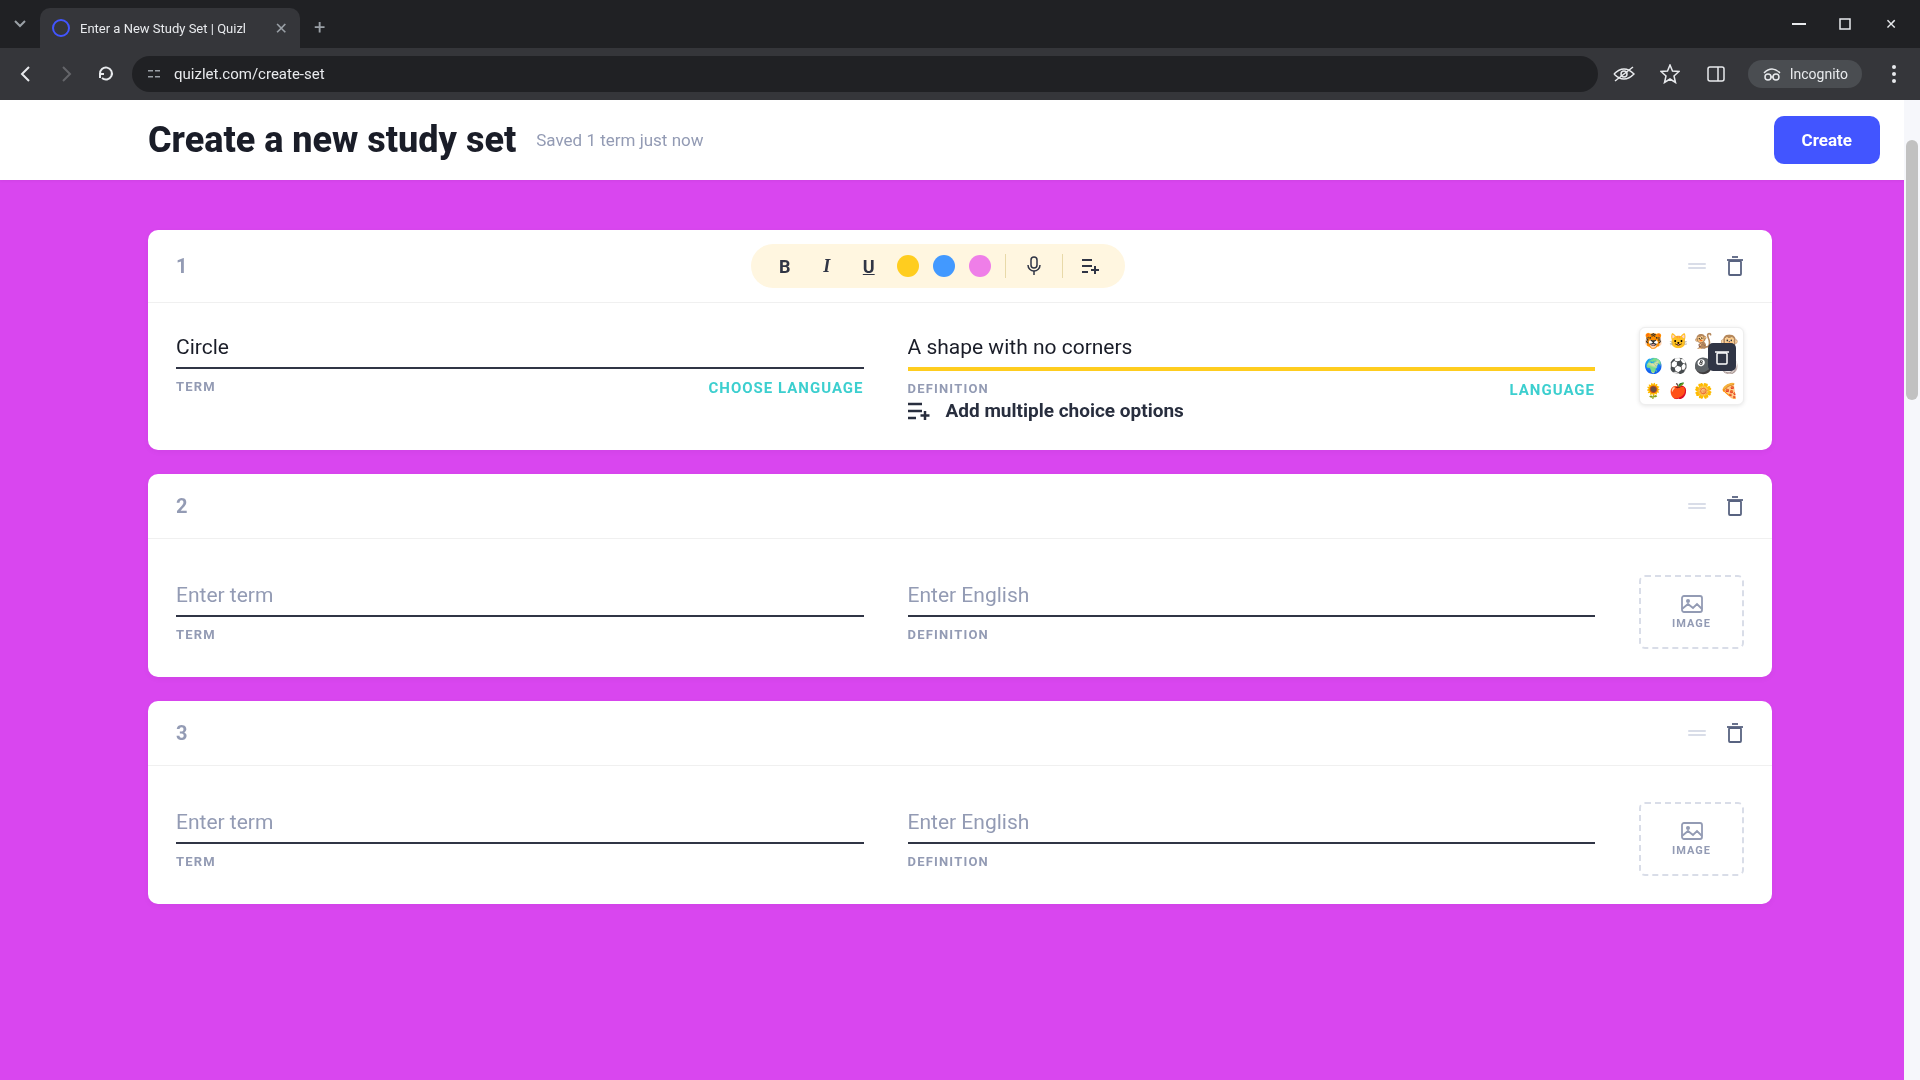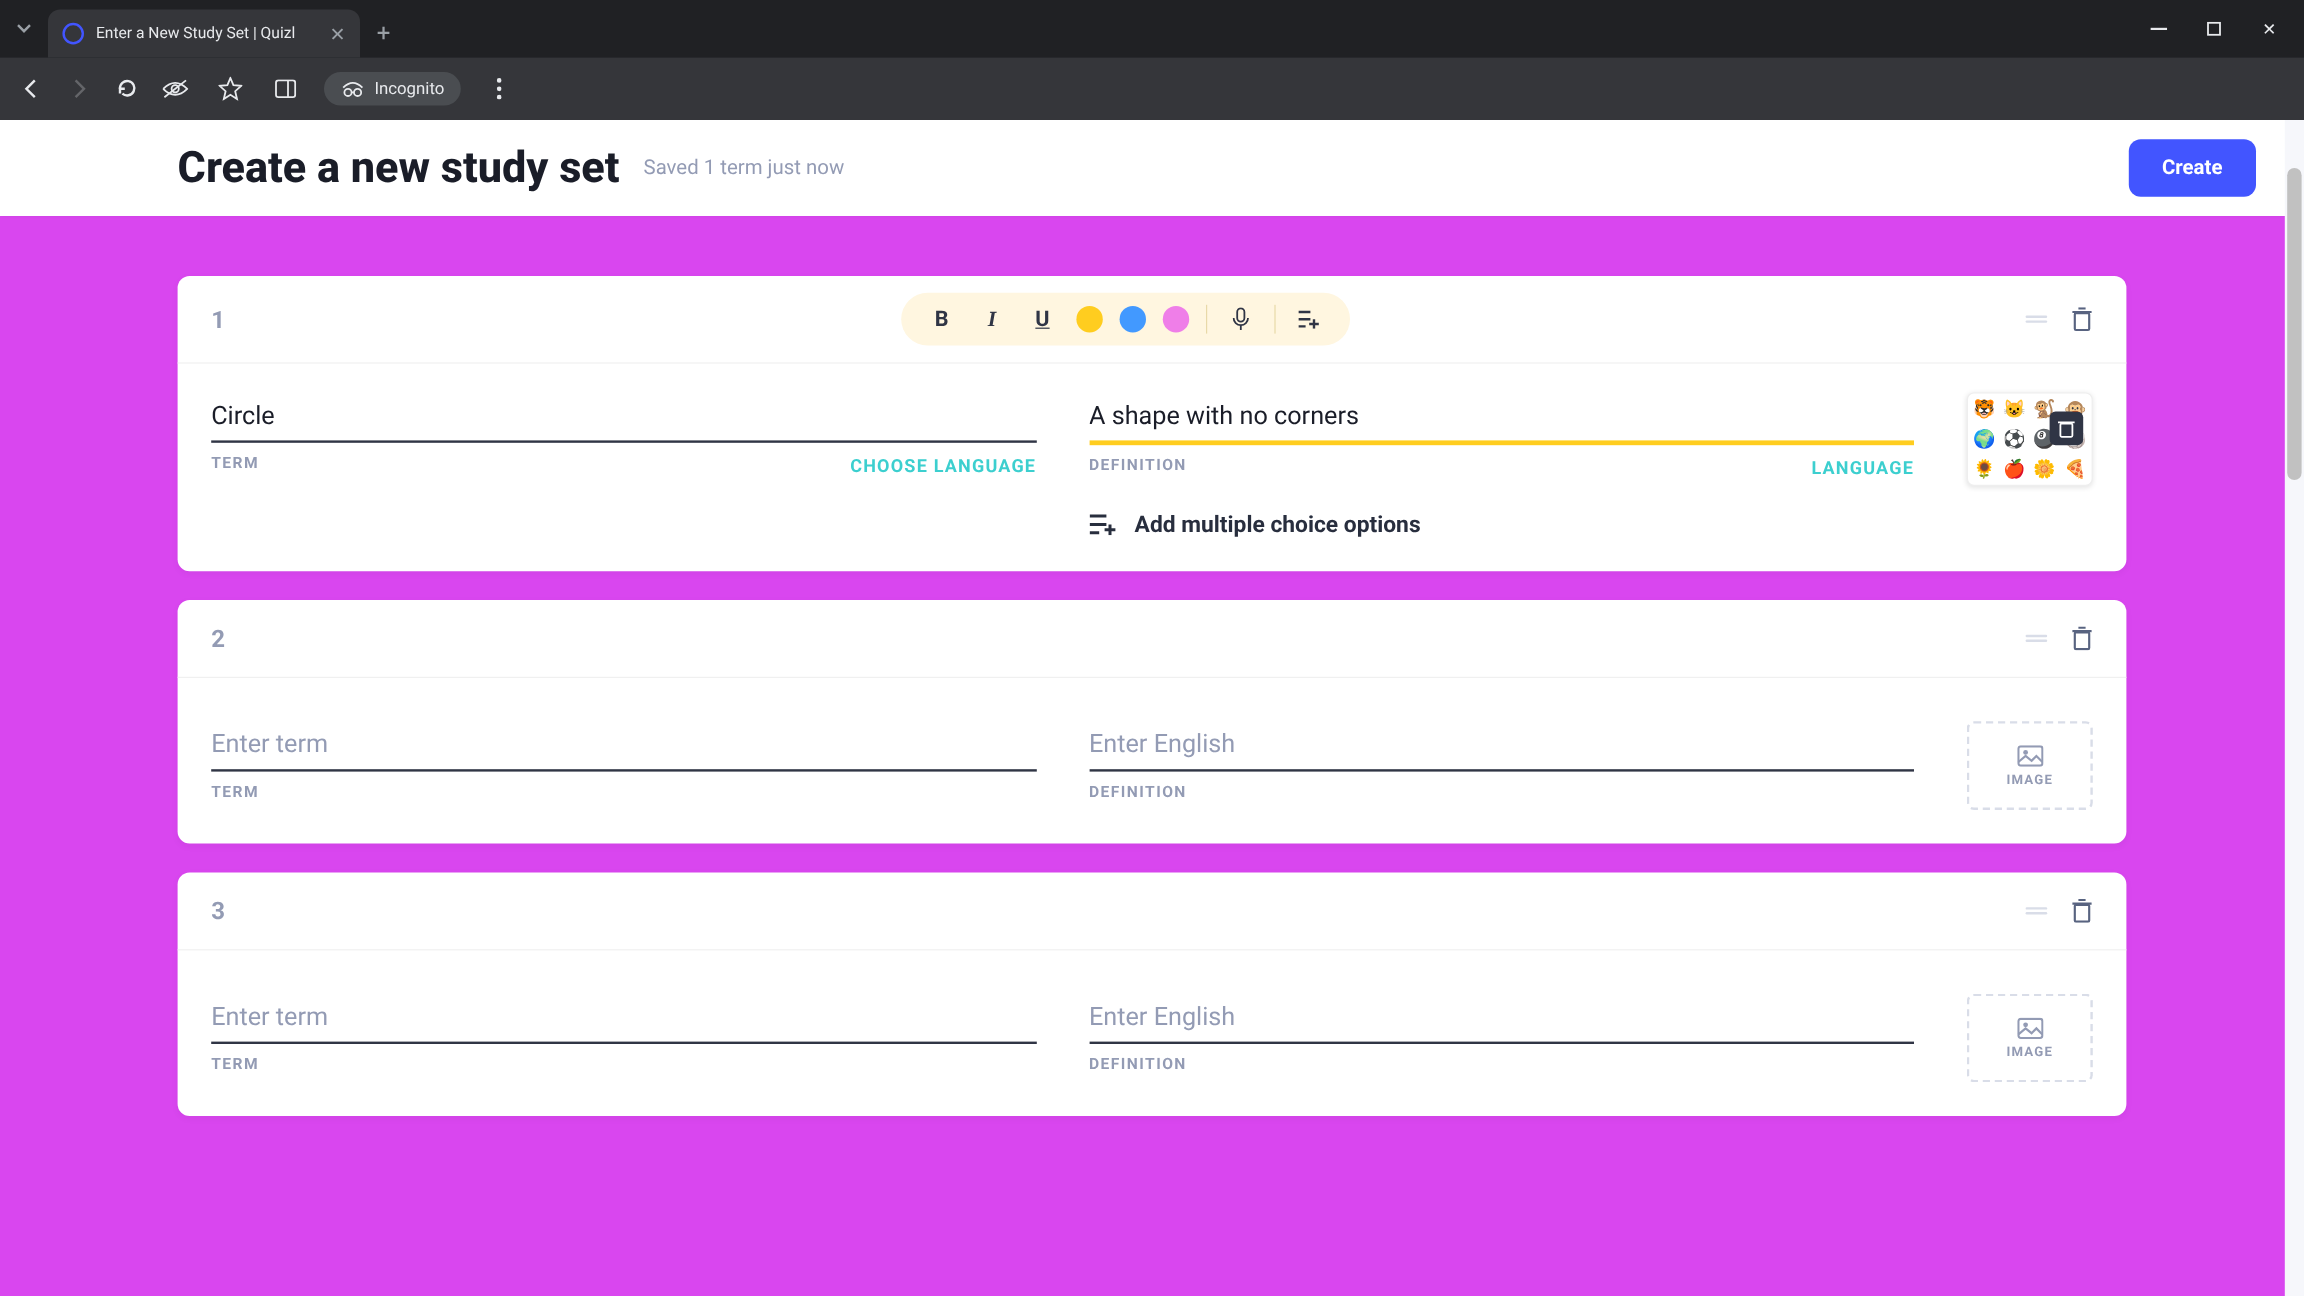--- a/index.html
+++ b/index.html
@@ -52,21 +52,21 @@
 .delete-btn { color: #586380; cursor: pointer; }
 
 .card-body { display: flex; padding: 24px 28px 28px; gap: 44px; align-items: flex-start; }
 .field-col { flex: 1; }
 .field-input { width: 100%; border: none; border-bottom: 2px solid #303545; font-size: 21px; padding: 8px 0; color: #1a1d28; outline: none; background: transparent; }
 .field-input.active-yellow { border-bottom: 4px solid #ffcd1f; }
 .field-input::placeholder { color: #939bb4; }
 .field-meta { display: flex; justify-content: space-between; margin-top: 10px; }
 .field-label { font-size: 13px; font-weight: 700; letter-spacing: 1.2px; color: #939bb4; }
 .field-lang { font-size: 15px; font-weight: 700; letter-spacing: 1px; color: #3ccfcf; cursor: pointer; }
-.mc-row { display: flex; align-items: center; gap: 16px; margin-top: 26px; cursor: pointer; }
+.mc-row { display: flex; align-items: center; gap: 16px; cursor: pointer; }
 .mc-icon { display:flex; align-items:center; }
 .mc-text { font-size: 19px; font-weight: 700; color: #282e3e; }
 
 .image-slot { width: 105px; height: 74px; border: 2px dashed #d9dde8; border-radius: 6px; display: flex; flex-direction: column; align-items: center; justify-content: center; cursor: pointer; flex-shrink: 0; }
 .image-slot-label { font-size: 11px; font-weight: 700; letter-spacing: 1px; color: #939bb4; margin-top: 4px; }
 .image-preview { width: 105px; height: 78px; border-radius: 6px; position: relative; flex-shrink: 0; overflow: hidden; background: #fff; display: grid; grid-template-columns: repeat(4, 1fr); grid-template-rows: repeat(3, 1fr); gap: 2px; padding: 2px; border: 1px solid #eee; box-shadow: 0 1px 4px rgba(0,0,0,0.1);}
 .emoji-cell { font-size: 15px; display: flex; align-items: center; justify-content: center; }
 .img-delete { position: absolute; top: 16px; right: 8px; width: 28px; height: 28px; background: #303545; border-radius: 5px; display: flex; align-items: center; justify-content: center; color: #fff; cursor: pointer; }
 
 .card-header.simple { border-bottom: 1px solid #f0f0f0; padding: 20px 28px;}
@@ -114,20 +114,31 @@
       <svg width="18" height="18" viewBox="0 0 18 18">
         <path d="M6 2 L13 9 L6 16" stroke="#646569" stroke-width="2" fill="none"></path>
       </svg>
     </div>
   <div class="nav-btn enabled">
       <svg width="18" height="18" viewBox="0 0 18 18">
         <path d="M3 9 A6 6 0 1 1 5 13" stroke="#e8eaed" stroke-width="2" fill="none"></path>
         <path d="M3 13 L3 9 L7 9" stroke="#e8eaed" stroke-width="2" fill="none"></path>
       </svg>
     </div>
+  <div class="addr-bar">
+    <span class="addr-icon">
+      <svg width="16" height="16" viewBox="0 0 16 16">
+          <rect x="2" y="4" width="5" height="1.5" fill="#9aa0a6"></rect>
+          <rect x="9" y="4" width="5" height="1.5" fill="#9aa0a6"></rect>
+          <rect x="2" y="10" width="5" height="1.5" fill="#9aa0a6"></rect>
+          <rect x="9" y="10" width="5" height="1.5" fill="#9aa0a6"></rect>
+        </svg>
+    </span>
+    <span class="addr-text">quizlet.com/create-set</span>
+  </div>
   <div class="toolbar-right">
     <div class="nav-btn enabled">
         <svg width="22" height="16" viewBox="0 0 22 16">
           <path d="M1 8 Q11 -2 21 8 Q11 18 1 8" stroke="#e8eaed" stroke-width="1.5" fill="none"></path>
           <circle cx="11" cy="8" r="3" stroke="#e8eaed" stroke-width="1.5" fill="none"></circle>
           <line x1="2" y1="15" x2="20" y2="1" stroke="#e8eaed" stroke-width="1.5"></line>
         </svg>
       </div>
     <div class="nav-btn enabled">
         <svg width="20" height="20" viewBox="0 0 20 20">

